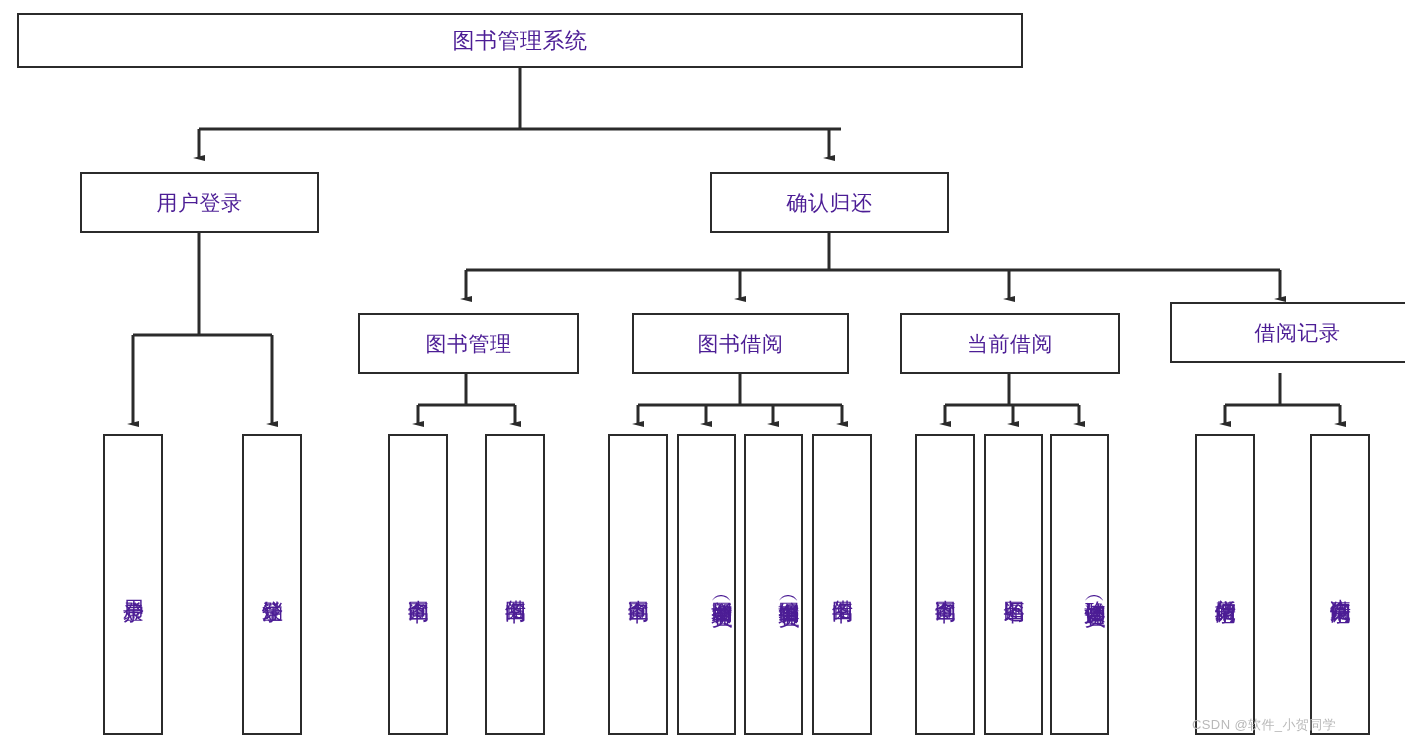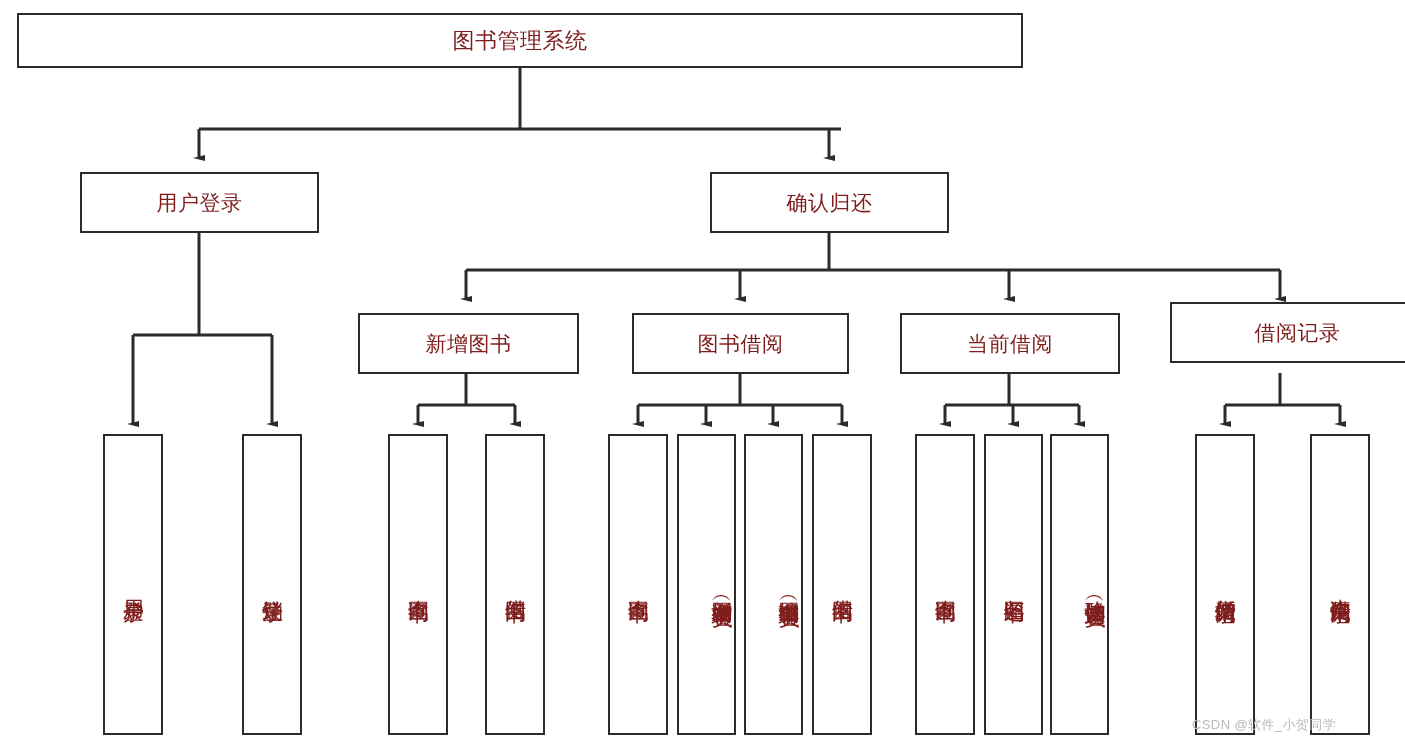--- a/index.html
+++ b/index.html
@@ -26,21 +26,21 @@
     pointer-events: none;
   }
   .node {
     position: absolute;
     box-sizing: border-box;
     border: 2px solid #2b2b2b;
     background: #ffffff;
     display: flex;
     align-items: center;
     justify-content: center;
-    color: #7f1d1d;
+    color: #4c1d95;
     z-index: 2;
   }
   .node-h {
     font-size: 21px;
     letter-spacing: 0.5px;
     white-space: nowrap;
   }
   .node-root {
     font-size: 22px;
   }
@@ -130,21 +130,21 @@
   </div>
 
   <div class="node node-h" style="left:80px; top:172px; width:239px; height:61px;">
     <span>用户登录</span>
   </div>
   <div class="node node-h" style="left:710px; top:172px; width:239px; height:61px;">
     <span>确认归还</span>
   </div>
 
   <div class="node node-h" style="left:358px; top:313px; width:221px; height:61px;">
-    <span>新增图书</span>
+    <span>图书管理</span>
   </div>
   <div class="node node-h" style="left:900px; top:313px; width:220px; height:61px;">
     <span>当前借阅</span>
   </div>
   <div class="node node-h" style="left:632px; top:313px; width:217px; height:61px;">
     <span>图书借阅</span>
   </div>
   <div class="node node-h" style="left:1170px; top:302px; width:255px; height:61px;">
     <span>借阅记录</span>
   </div>

